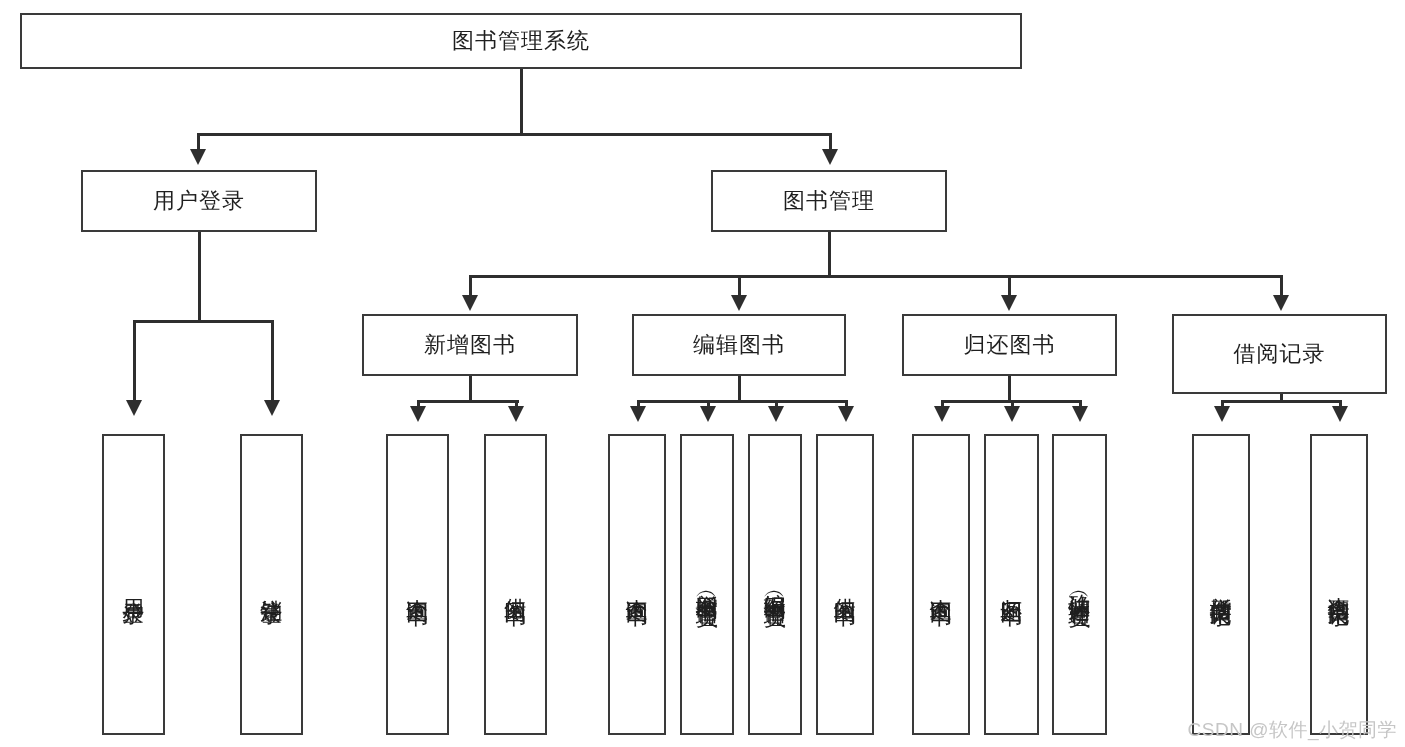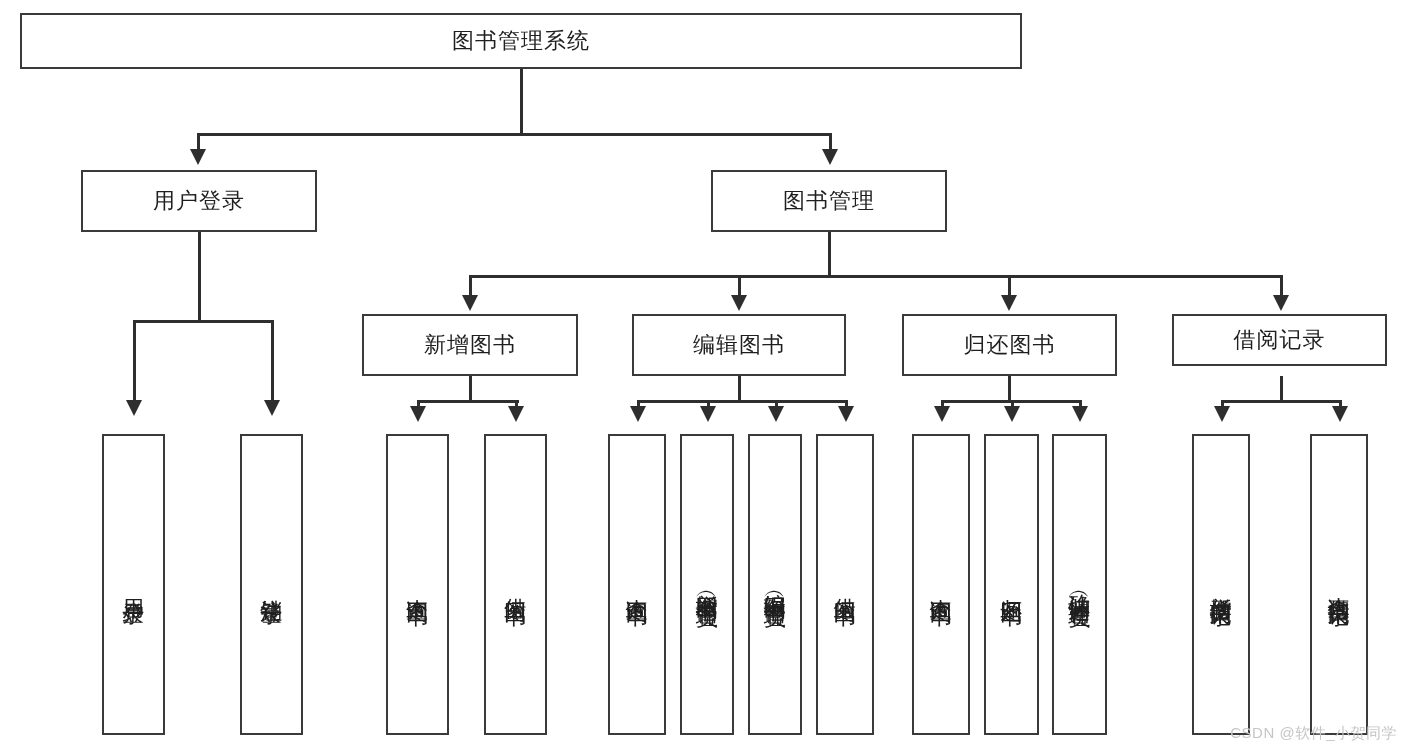--- a/index.html
+++ b/index.html
@@ -60,21 +60,21 @@
     width:0;height:0;
     border-left:8px solid transparent;
     border-right:8px solid transparent;
     border-top:16px solid #2e2e2e;
   }
   
   #watermark{
     position:absolute;
     right:8px;
     bottom:4px;
-    font-size:15px;
+    font-size:19px;
     color:#c6c6c6;
     white-space:nowrap;
     letter-spacing:0.5px;
     pointer-events:none;
   }
 </style>
 </head>
 <body>
 
 <div id="canvas">
@@ -153,21 +153,21 @@
       </div>
       <div class="node h" style="left: 362px; top: 314px; width: 216px; height: 62px;">
         <span>新增图书</span>
       </div>
       <div class="node h" style="left: 632px; top: 314px; width: 214px; height: 62px;">
         <span>编辑图书</span>
       </div>
       <div class="node h" style="left: 902px; top: 314px; width: 215px; height: 62px;">
         <span>归还图书</span>
       </div>
-      <div class="node h" style="left: 1172px; top: 314px; width: 215px; height: 52px;">
+      <div class="node h" style="left: 1172px; top: 314px; width: 215px; height: 80px;">
         <span>借阅记录</span>
       </div>
       <div class="node v" style="left: 102px; top: 434px; width: 63px; height: 301px;">
         <span class="vtext">用户登录</span>
       </div>
       <div class="node v" style="left: 240px; top: 434px; width: 63px; height: 301px;">
         <span class="vtext">注销登录</span>
       </div>
       <div class="node v" style="left: 386px; top: 434px; width: 63px; height: 301px;">
         <span class="vtext">查询图书</span>

